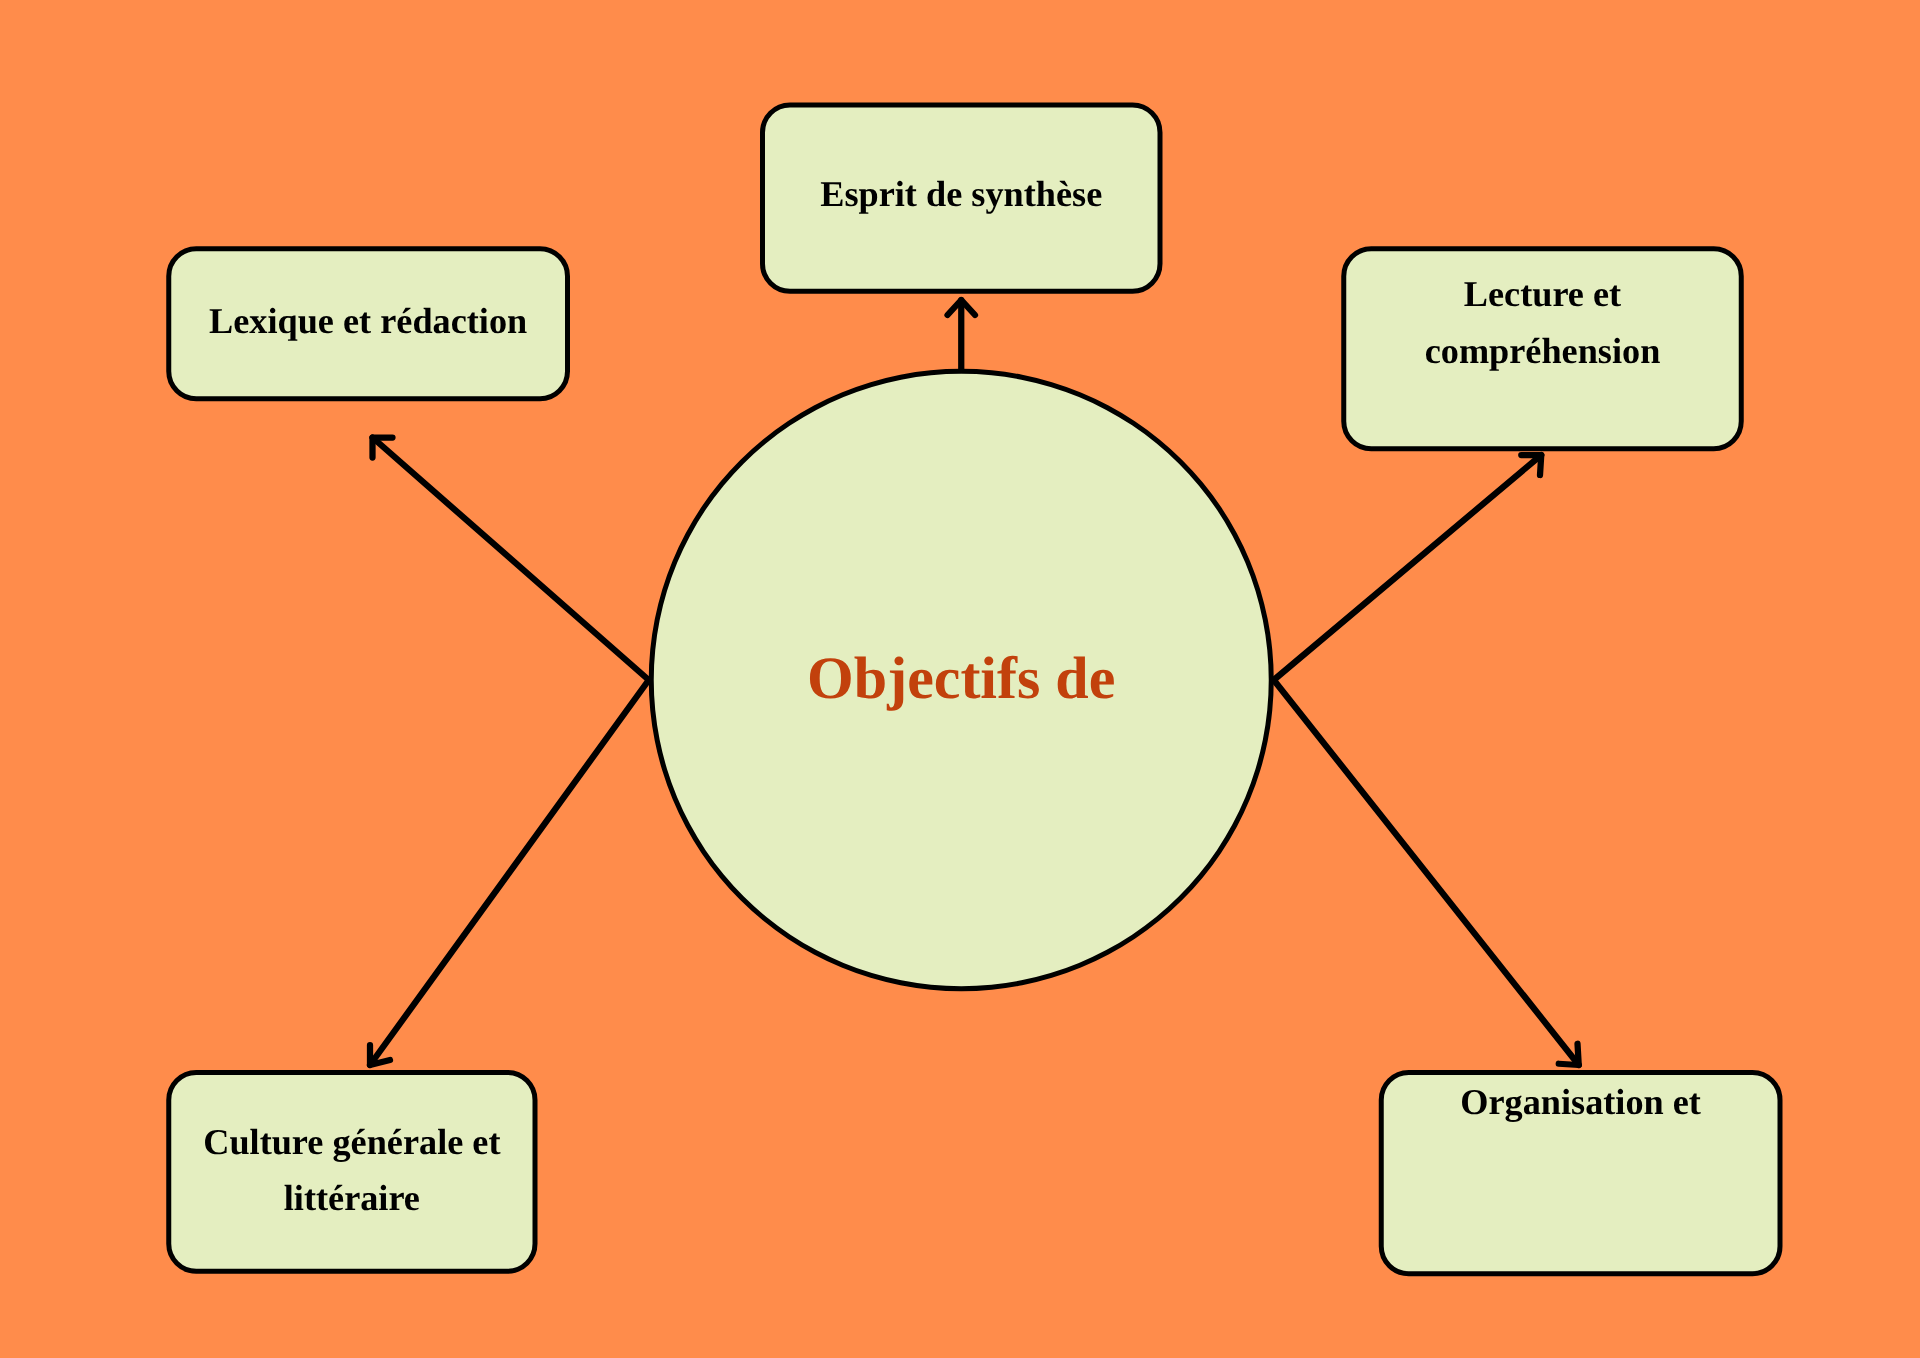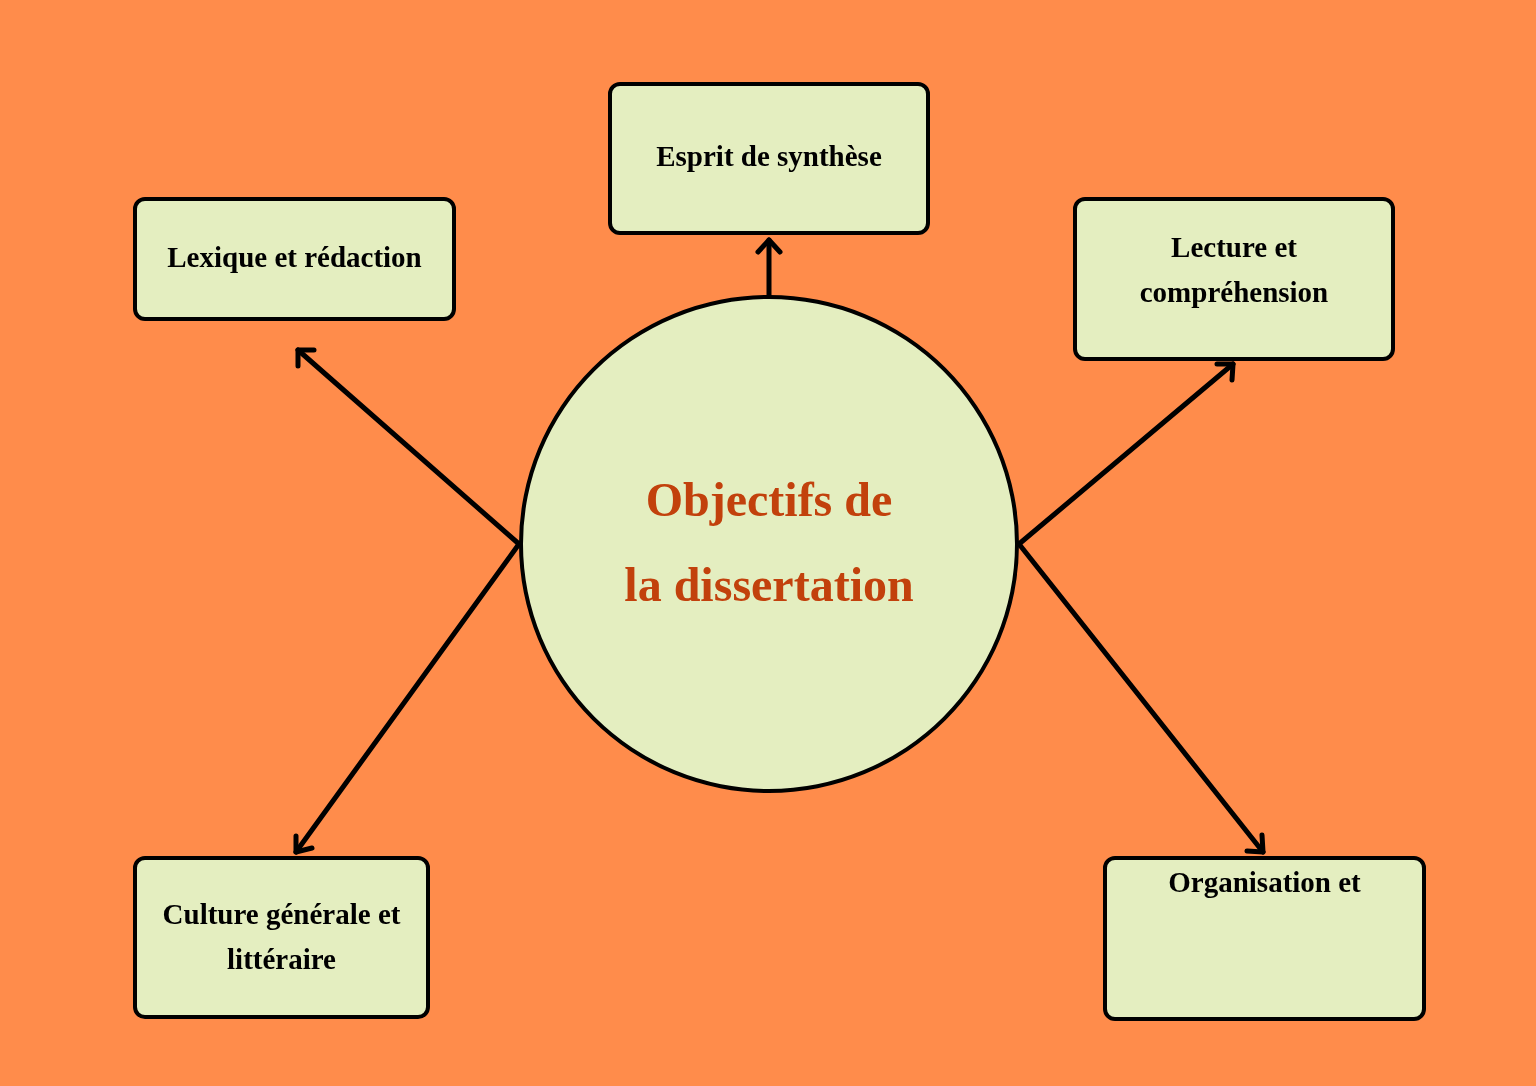--- a/index.html
+++ b/index.html
@@ -1,21 +1,21 @@
 <!DOCTYPE html>
 <html><head>
 <meta charset="utf-8">
 <style>
   html, body { margin:0; padding:0; }
   body { width:1536px; height:1086px; overflow:hidden; position:relative; background:#FF8C4B; font-family:"Liberation Serif", "DejaVu Serif", serif; }
   #canvas { position:absolute; left:0; top:0; width:1536px; height:1086px; }
   svg.links { position:absolute; left:0; top:0; width:1536px; height:1086px; }
   .node {
     position:absolute; box-sizing:border-box;
-    background:#E4EEC0; border:4px solid #000; border-radius:12px;
+    background:#E4EEC0; border:4px solid #000; border-radius:24px;
     display:flex; justify-content:center; text-align:center;
     font-weight:bold; color:#000; font-size:29px; line-height:45px;
   }
   .node span { display:block; }
   .center {
     position:absolute; box-sizing:border-box;
     left:519px; top:295px; width:500px; height:498px; border-radius:50%;
     background:#E4EEC0; border:4px solid #000;
     display:flex; align-items:center; justify-content:center; text-align:center;
     font-weight:bold; font-size:48px; line-height:88px; color:#c2410c;
@@ -56,38 +56,37 @@
       <g>
         <line x1="1019" y1="544" x2="1263" y2="852"></line>
         <polyline points="1262,835 1263,852 1247,851"></polyline>
       </g>
     </g>
   </svg>
 
   <div class="center">
     <div>
       <span>Objectifs de</span>
-      <span>la dissertation</span>
     </div>
   </div>
 
   <div class="node" style="left:608px; top:82px; width:322px; height:153px; align-items:center;">
     <div style="margin-top:-4px;">
       <span>Esprit de synthèse</span>
     </div>
   </div>
 
   <div class="node" style="left:133px; top:197px; width:323px; height:124px; align-items:center;">
     <div style="margin-top:-4px;">
       <span>Lexique et rédaction</span>
     </div>
   </div>
 
   <div class="node" style="left:1073px; top:197px; width:322px; height:164px; align-items:flex-start;">
-    <div style="padding-top:24px;">
+    <div style="padding-top:13px;">
       <span>Lecture et</span>
       <span>compréhension</span>
     </div>
   </div>
 
   <div class="node" style="left:133px; top:856px; width:297px; height:163px; align-items:center;">
     <div style="margin-top:-2px;">
       <span>Culture générale et</span>
       <span>littéraire</span>
     </div>

